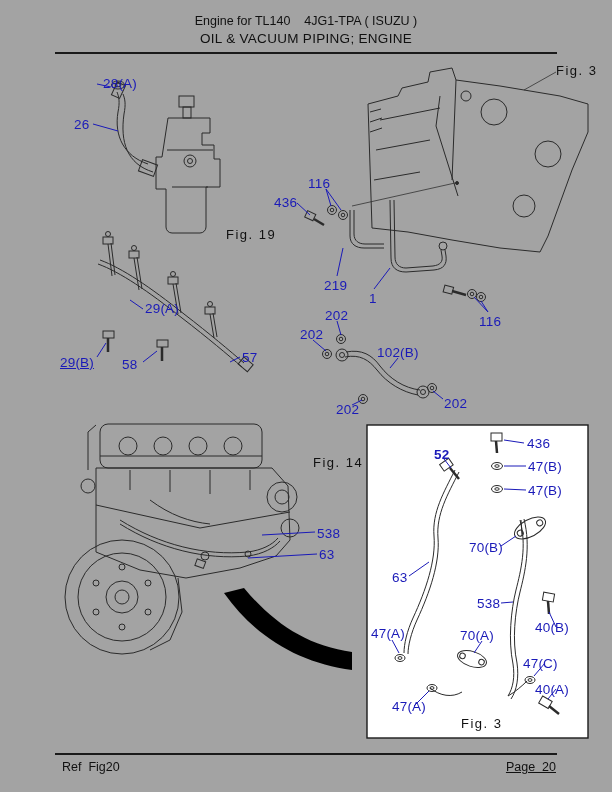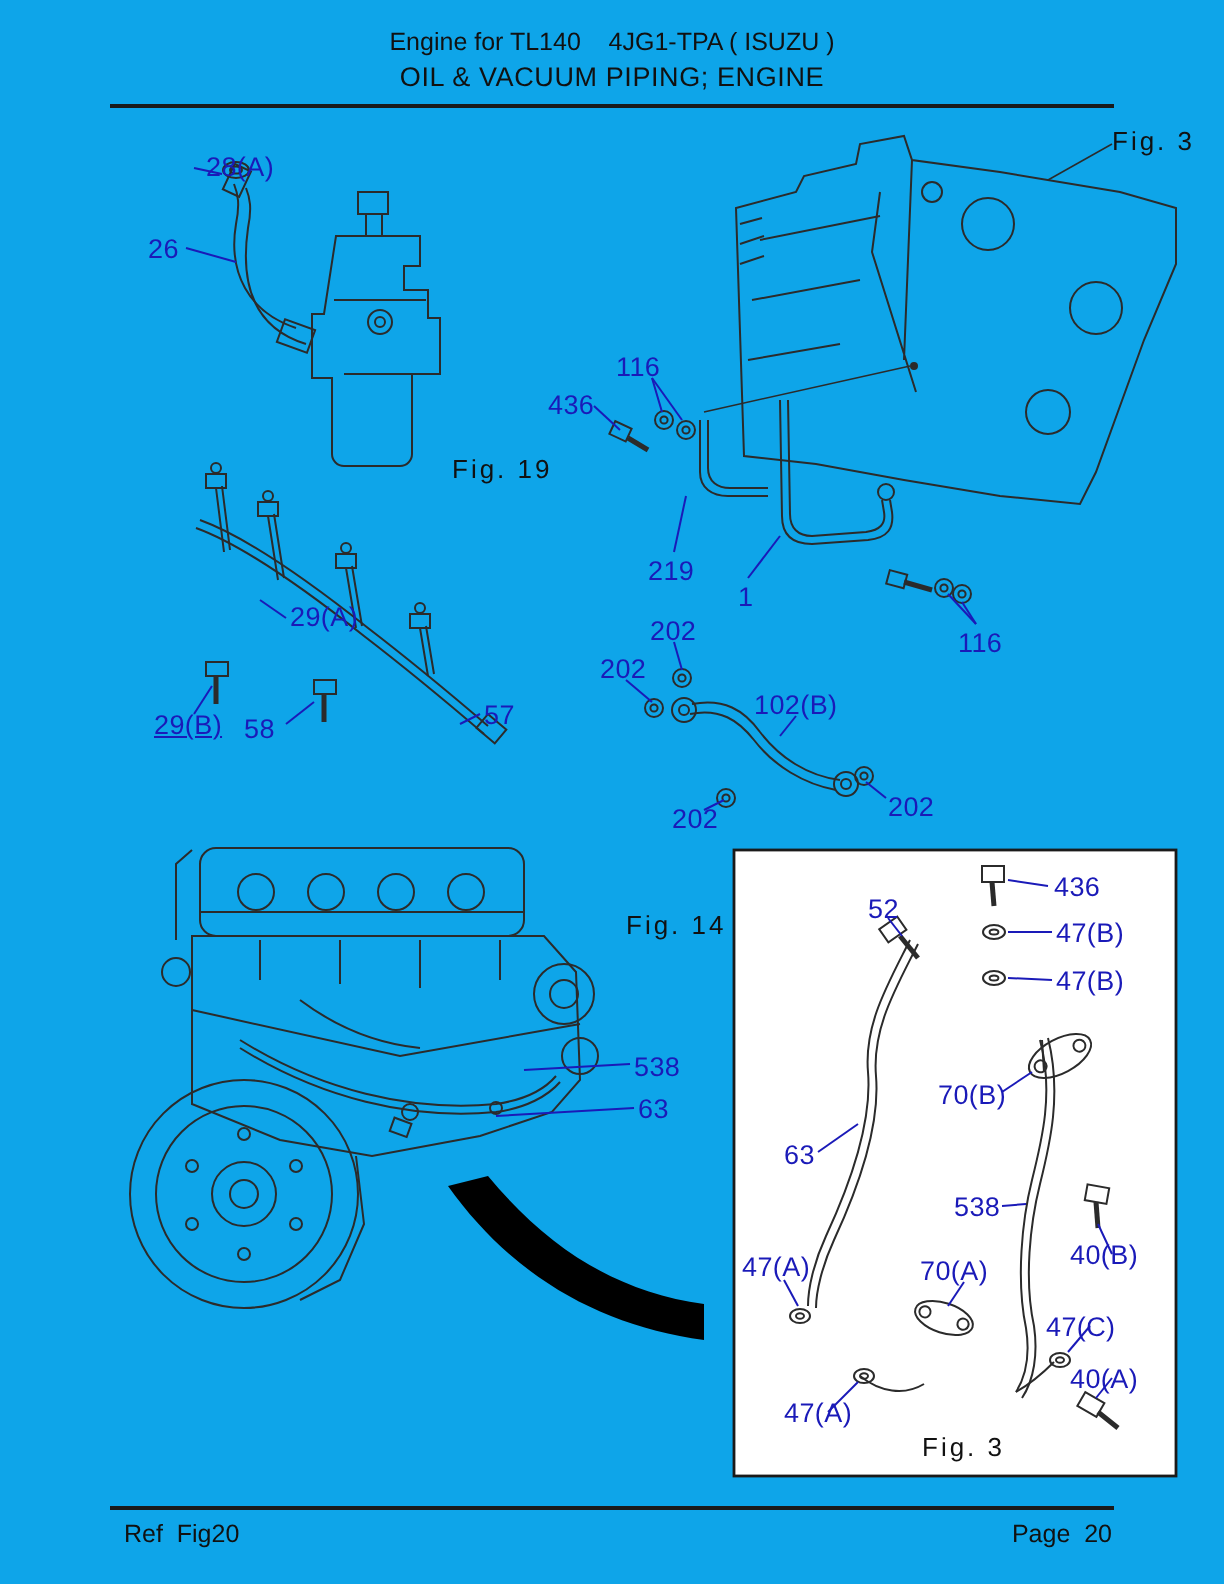--- a/index.html
+++ b/index.html
@@ -1,29 +1,29 @@
 <!DOCTYPE html>
 <html style="--callout: #1a1ab8;"><head>
 <meta charset="utf-8">
 <style>
   * { box-sizing: border-box; }
   html, body { margin: 0; padding: 0; }
   body { width: 612px; height: 792px; background: #ffffff; }
   .page {
-    position: relative; width: 612px; height: 792px; background: #0ea5e9;
+    position: relative; width: 612px; height: 792px; background: #a3a3a3;
     font-family: "Liberation Sans", sans-serif; overflow: hidden; color: #111;
   }
   .header { position: absolute; top: 14px; left: 0; width: 100%; text-align: center; }
   .h1 { font-size: 12.5px; white-space: pre; }
   .h2 { font-size: 13.5px; margin-top: 3px; white-space: pre; letter-spacing: 0.3px; }
   .rule { position: absolute; left: 55px; width: 502px; height: 2px; background: #1a1a1a; }
   .top-rule { top: 52px; }
   .bottom-rule { top: 753px; }
   .footer-ref  { position: absolute; top: 760px; left: 62px;  font-size: 12.5px; white-space: pre; }
-  .footer-page { position: absolute; top: 760px; right: 56px; font-size: 12.5px; white-space: pre; }
+  .footer-page { position: absolute; top: 760px; right: 56px; font-size: 12.5px; white-space: pre; text-decoration: underline; }
   .art { position: absolute; top: 0; left: 0; }
   .callout {
     position: absolute; font-size: 13.5px; font-weight: 500;
     letter-spacing: 0.2px; color: var(--callout, #1a1ab8); white-space: pre;
   }
   .figlabel {
     position: absolute; font-size: 13px; color: #111; letter-spacing: 1.5px; white-space: pre;
   }
 </style>
 </head>
@@ -264,26 +264,26 @@
       <div class="callout" style="left: 274px; top: 195px;">436</div>
       <div class="callout" style="left: 324px; top: 278px;">219</div>
       <div class="callout" style="left: 369px; top: 291px;">1</div>
       <div class="callout" style="left: 479px; top: 314px;">116</div>
       <div class="callout" style="left: 325px; top: 308px;">202</div>
       <div class="callout" style="left: 300px; top: 327px;">202</div>
       <div class="callout" style="left: 377px; top: 345px;">102(B)</div>
       <div class="callout" style="left: 336px; top: 402px;">202</div>
       <div class="callout" style="left: 444px; top: 396px;">202</div>
       <div class="callout" style="left: 145px; top: 301px;">29(A)</div>
-      <div class="callout" style="left: 77px; top: 355px; text-decoration: underline;">29(B)</div>
+      <div class="callout" style="left: 60px; top: 355px; text-decoration: underline;">29(B)</div>
       <div class="callout" style="left: 122px; top: 357px;">58</div>
       <div class="callout" style="left: 242px; top: 350px;">57</div>
       <div class="callout" style="left: 317px; top: 526px;">538</div>
       <div class="callout" style="left: 319px; top: 547px;">63</div>
-      <div class="callout" style="left: 434px; top: 447px;">52</div>
+      <div class="callout" style="left: 434px; top: 447px; font-weight: bold;">52</div>
       <div class="callout" style="left: 527px; top: 436px;">436</div>
       <div class="callout" style="left: 528px; top: 459px;">47(B)</div>
       <div class="callout" style="left: 528px; top: 483px;">47(B)</div>
       <div class="callout" style="left: 469px; top: 540px;">70(B)</div>
       <div class="callout" style="left: 392px; top: 570px;">63</div>
       <div class="callout" style="left: 477px; top: 596px;">538</div>
       <div class="callout" style="left: 535px; top: 620px;">40(B)</div>
       <div class="callout" style="left: 371px; top: 626px;">47(A)</div>
       <div class="callout" style="left: 460px; top: 628px;">70(A)</div>
       <div class="callout" style="left: 523px; top: 656px;">47(C)</div>

